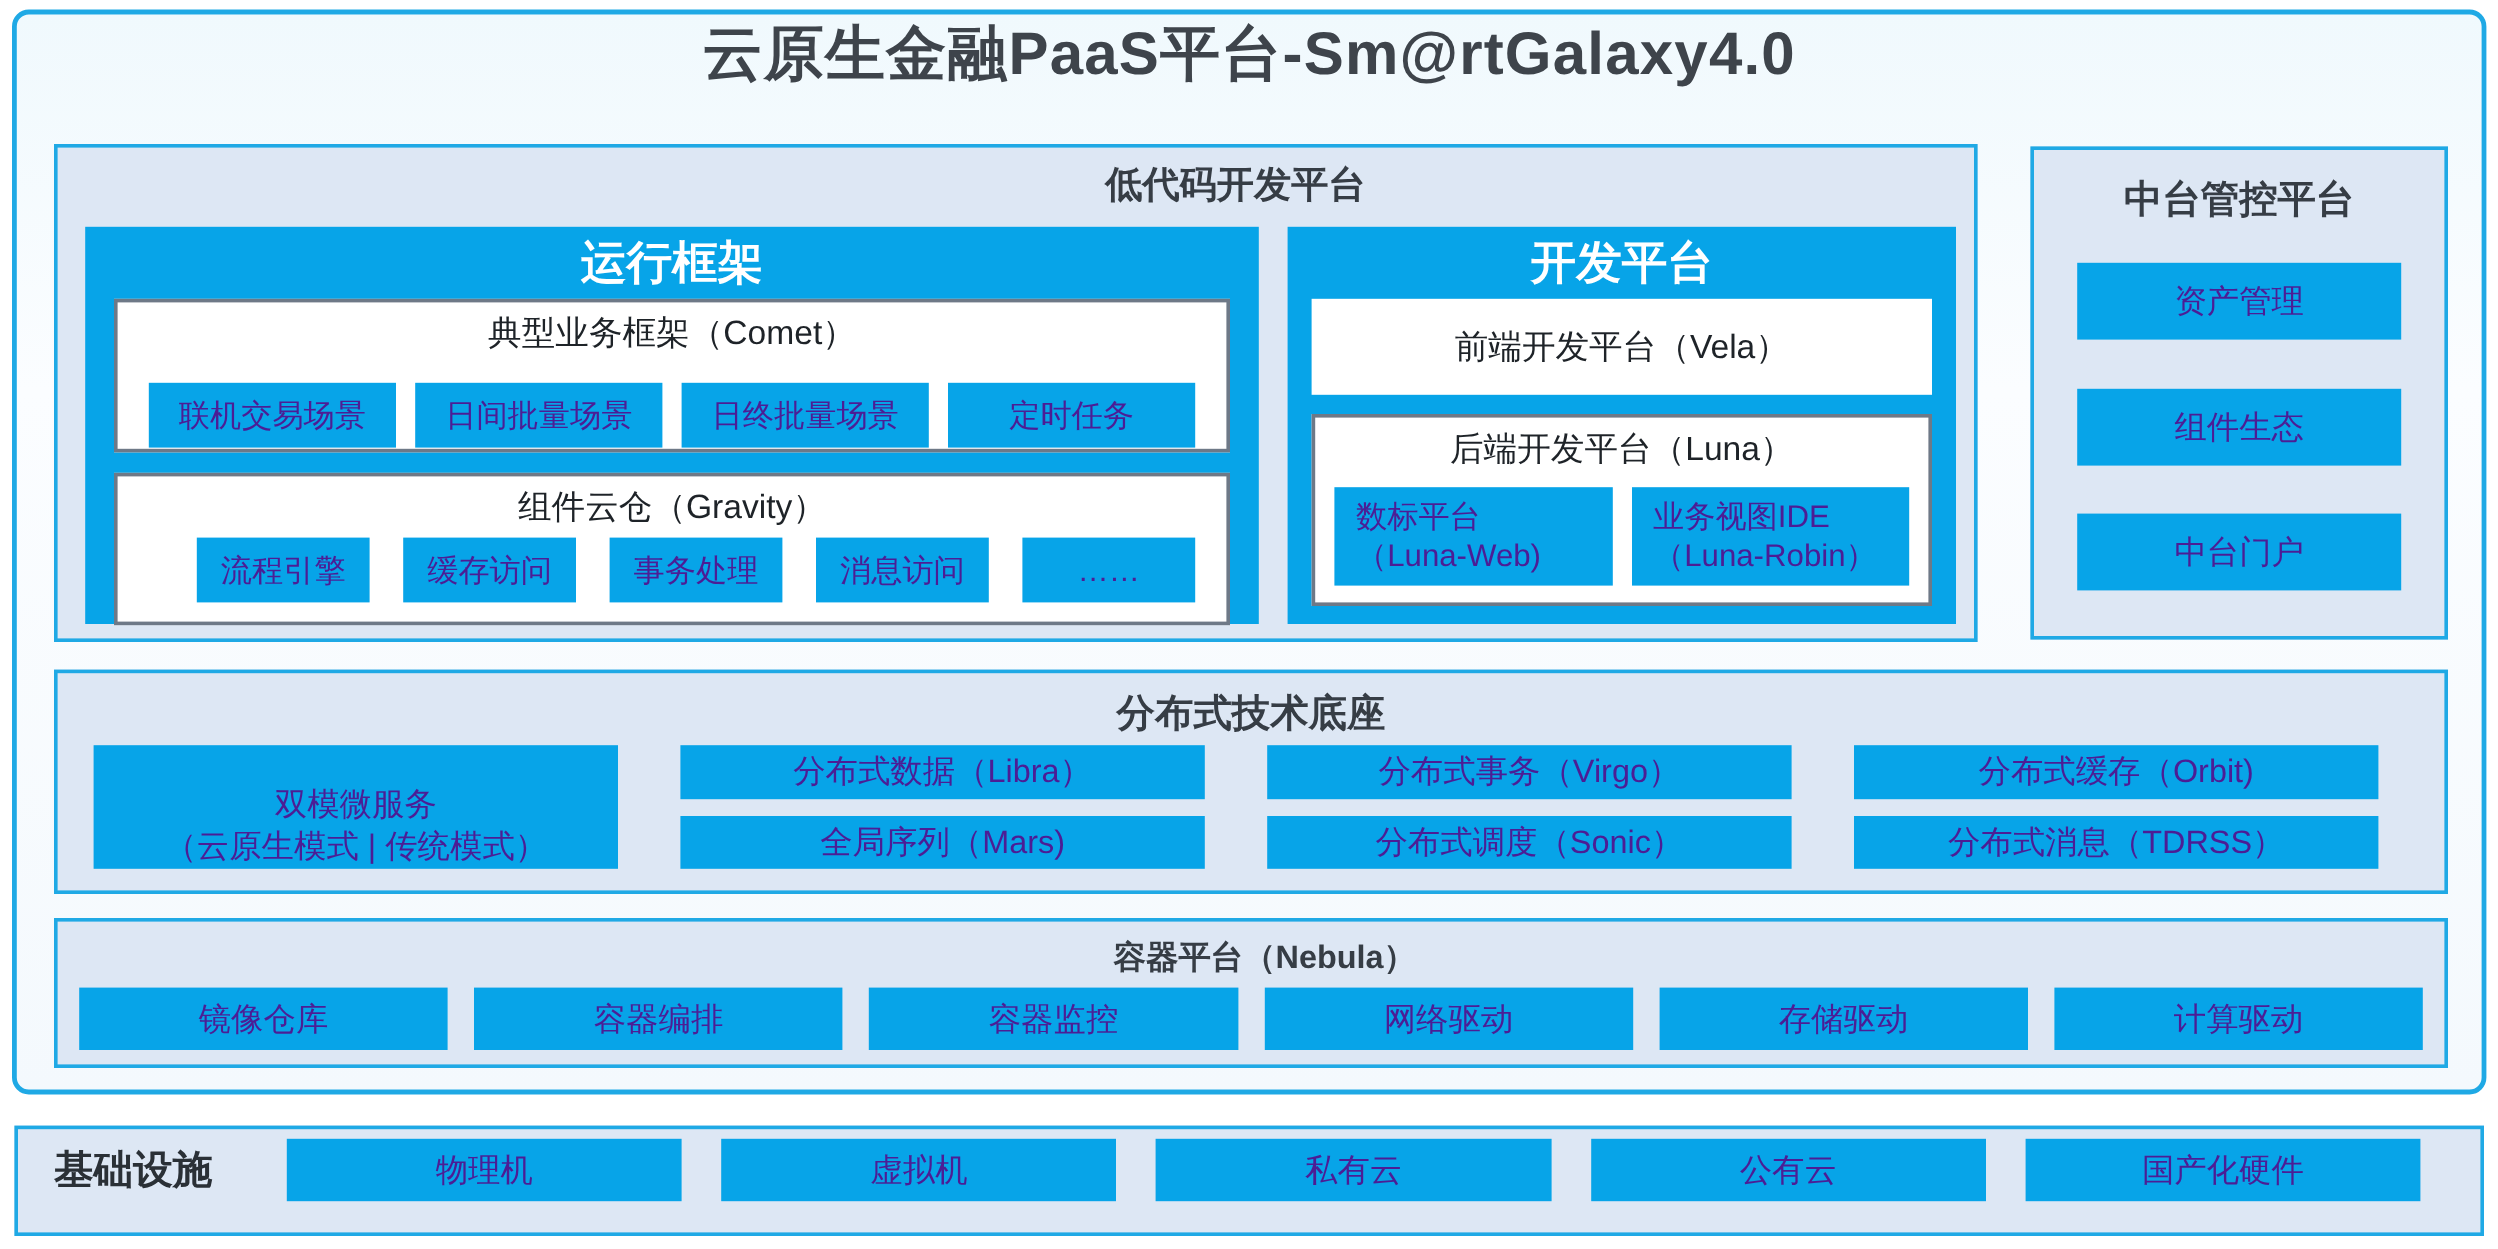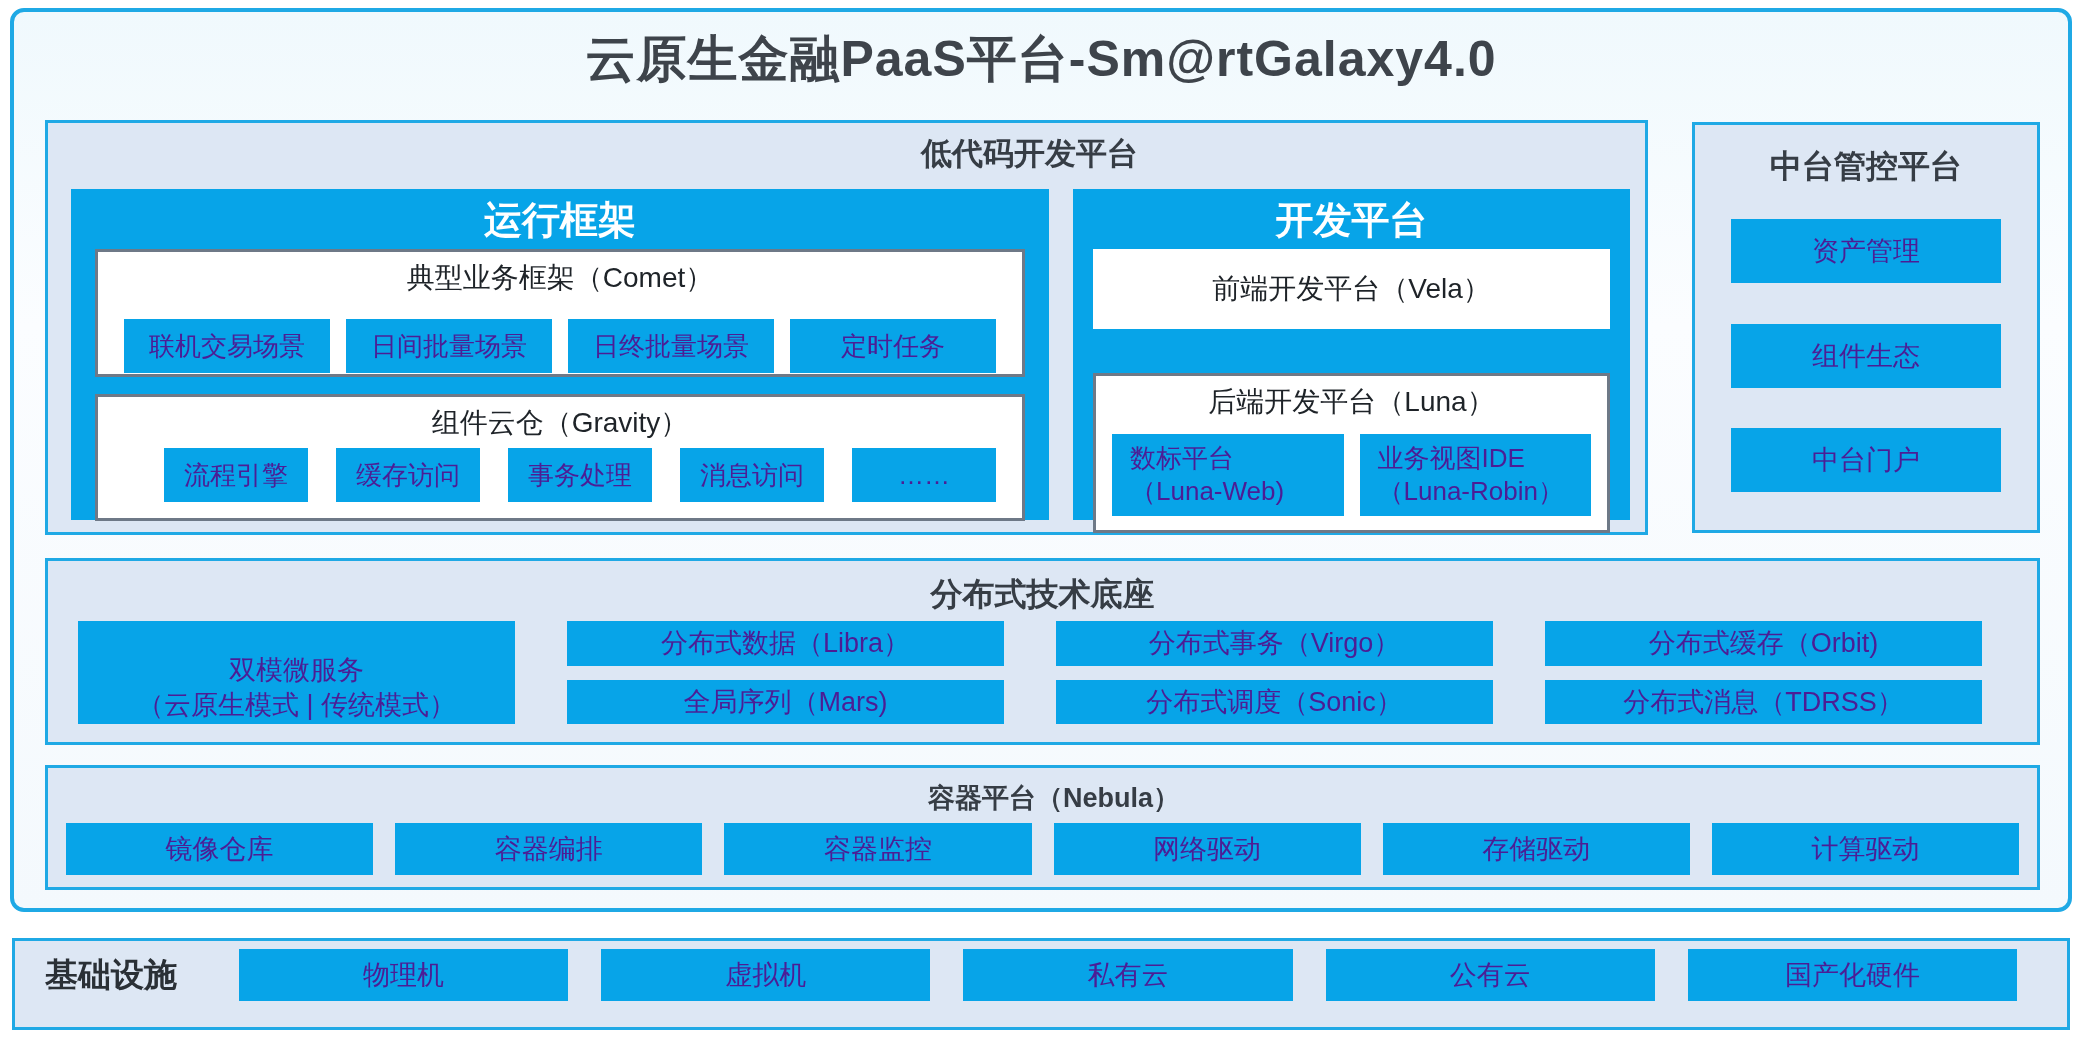--- a/index.html
+++ b/index.html
@@ -11,21 +11,21 @@
   }
   html,body{margin:0;padding:0;background:#ffffff;}
   body{width:2082px;height:1041px;font-family:"Liberation Sans","DejaVu Sans",sans-serif;overflow:hidden;}
   .stage{position:relative;width:2082px;height:1041px;background:#ffffff;}
 
   
   .outer-frame{position:absolute;left:10px;top:8px;width:2062px;height:904px;box-sizing:border-box;
     border:4px solid var(--cyan);border-radius:14px;
     background:linear-gradient(180deg,#f0f9fd 0%,#fbfdff 35%,#f4f9fd 100%);}
 
-  .main-title{position:absolute;left:0;right:0;top:26px;text-align:center;
+  .main-title{position:absolute;left:0;right:0;top:12px;text-align:center;
     font-size:50px;font-weight:bold;color:#3e444b;letter-spacing:1px;}
 
   .panel{position:absolute;box-sizing:border-box;background:var(--fill);border:3px solid var(--cyan);}
 
   .sec-title{font-weight:bold;color:#363d45;text-align:center;}
 
   
   .lowcode{left:45px;top:120px;width:1603px;height:415px;}
   .lowcode-title{position:relative;left:183px;margin-top:10px;font-size:31px;}
   .bluepanel{position:absolute;background:var(--blue);}
@@ -39,21 +39,21 @@
   .btn-row{position:absolute;display:flex;}
   .blue-btn{background:var(--blue);color:#4c1d95;display:flex;align-items:center;justify-content:center;
     font-size:26px;flex:1;}
 
   .comet-box{left:24px;top:60px;right:24px;height:128px;}
   .comet-row{left:26px;right:26px;bottom:1px;height:54px;gap:16px;border-radius:15px;}
   .gravity-box{left:24px;top:205px;right:24px;height:127px;}
   .gravity-row{left:26px;right:26px;bottom:16px;height:54px;gap:28px;margin-left:40px;}
 
   .vela-box{left:20px;top:60px;right:20px;height:80px;font-size:28px;color:#1e2328;}
-  .luna-box{left:20px;top:156px;right:20px;height:160px;margin-top:28px;}
+  .luna-box{left:20px;top:156px;right:20px;height:160px;}
   .luna-row{left:16px;right:16px;bottom:14px;height:82px;gap:16px;}
   .luna-btn{flex-direction:column;align-items:flex-start;justify-content:center;padding-left:18px;line-height:1.28;font-size:26px;}
 
   
   .management{left:1692px;top:122px;width:348px;height:411px;}
   .mgmt-title{margin-top:20px;font-size:32px;}
   .mgmt-buttons{position:absolute;left:36px;right:36px;top:94px;bottom:38px;display:flex;flex-direction:column;justify-content:space-between;}
   .mgmt-btn{flex:0 0 64px;font-size:27px;}
 
   

